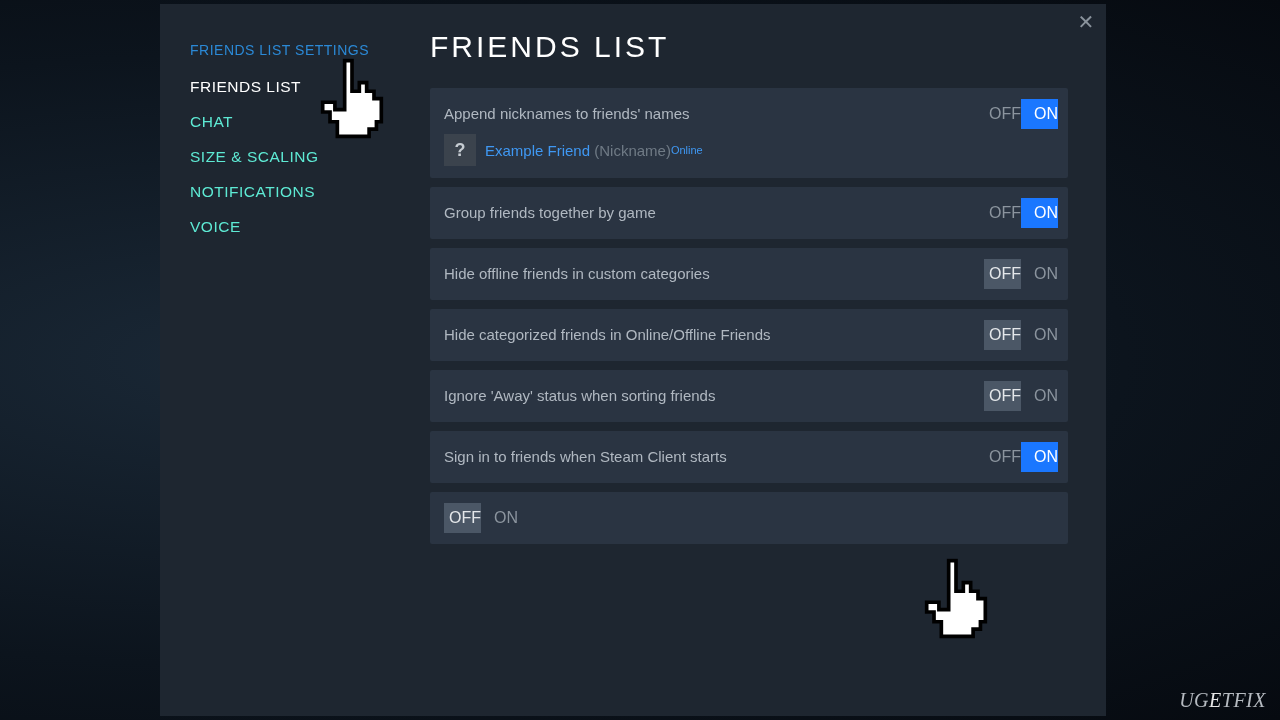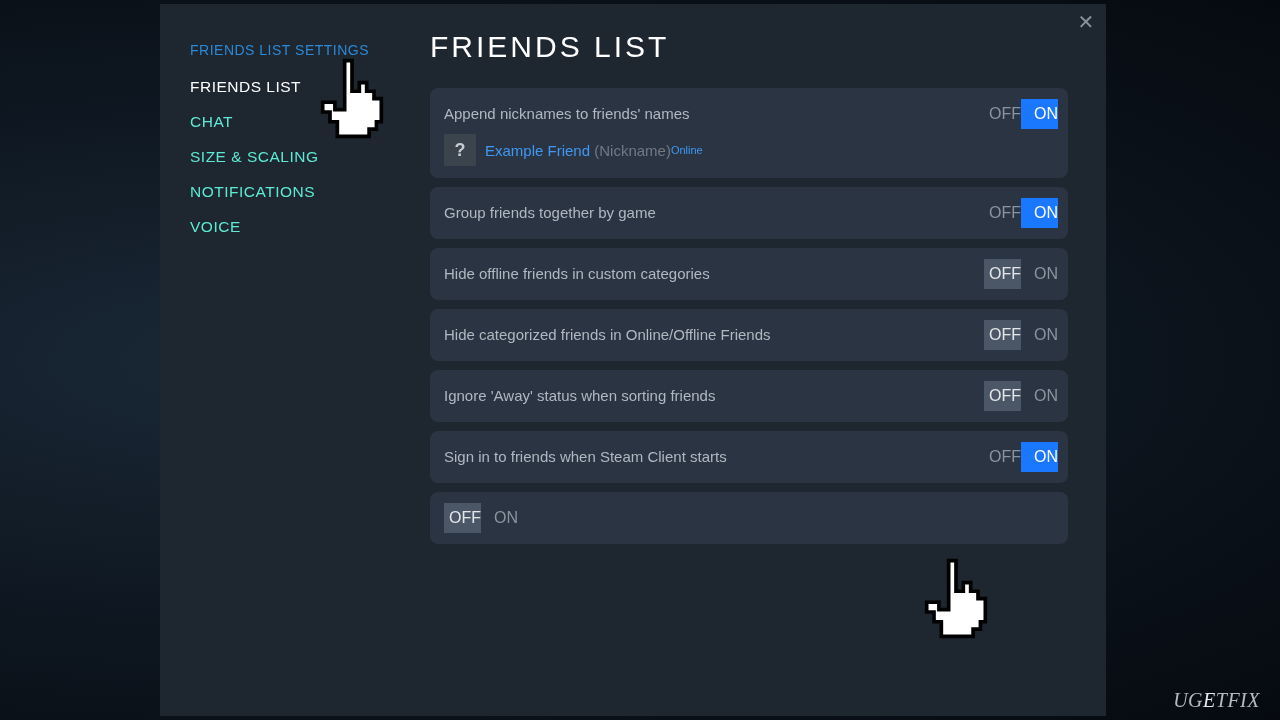--- a/index.html
+++ b/index.html
@@ -66,21 +66,21 @@
   }
   .page-title {
     color: #ffffff;
     font-size: 30px;
     letter-spacing: 3px;
     font-weight: 300;
     margin-bottom: 24px;
   }
   .setting-row {
     background: #2a3442;
-    border-radius: 8px;
+    border-radius: 2px;
     margin-bottom: 9px;
     padding: 11px 10px 11px 14px;
     display: flex;
     align-items: flex-start;
     justify-content: space-between;
   }
   .setting-row.tall { padding-bottom: 12px; }
   .setting-label {
     color: #b0b8c1;
     font-size: 15px;
@@ -131,21 +131,21 @@
     margin-right: 9px;
   }
   .friend-text { display: flex; flex-direction: row; }
   .friend-name-row { font-size: 15px; }
   .friend-name { color: #3f98f3; }
   .friend-nick { color: #6f7a85; }
   .friend-status { color: #3f98f3; font-size: 11px; margin-top: 2px; }
 
   .watermark {
     position: absolute;
-    right: 20px;
+    right: 14px;
     bottom: 8px;
     color: #c8cdd3;
     font-style: italic;
     font-family: 'Georgia', serif;
     font-size: 20px;
     letter-spacing: 0.5px;
     opacity: 0.9;
   }
   .watermark .hi { color: #ffffff; font-style: italic; }
 

